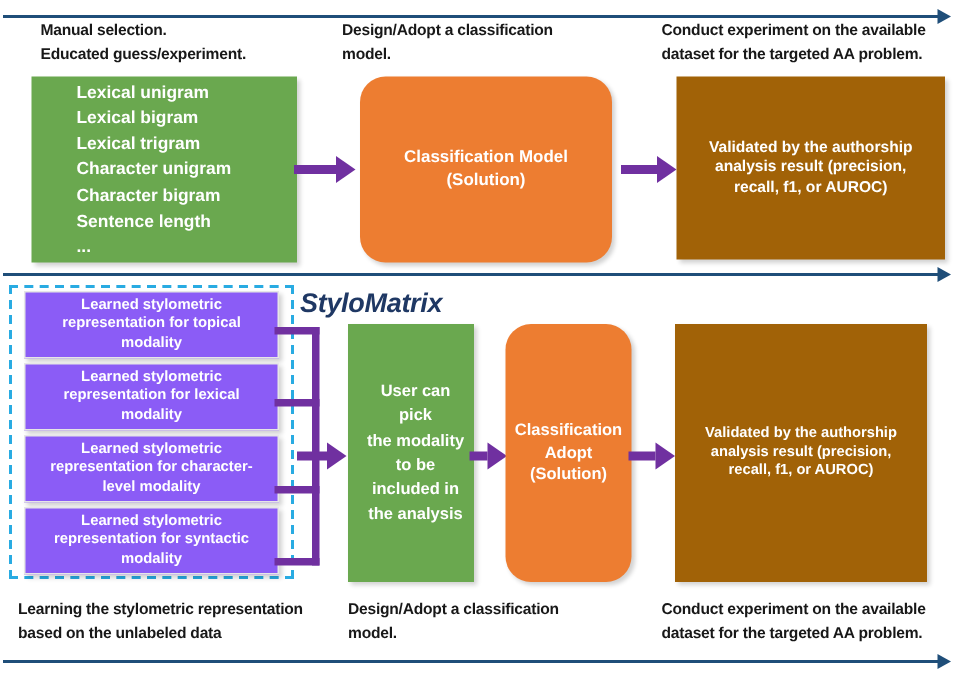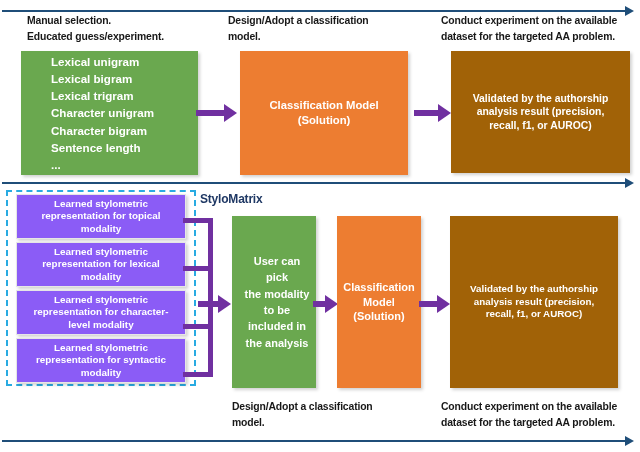--- a/index.html
+++ b/index.html
@@ -18,21 +18,21 @@
   
   .cap{position:absolute;color:#181818;font-size:10.4px;font-weight:bold;
        line-height:15.5px;letter-spacing:-0.15px;}
 
   
   .box{position:absolute;box-sizing:border-box;
        display:flex;align-items:center;justify-content:center;
        text-align:center;color:#ffffff;font-weight:bold;
        box-shadow:2px 2px 3px rgba(0,0,0,.18);}
   .box-green{background:#6aa84f;}
-  .box-orange{background:#ed7d31;}
+  .box-orange{background:#ed7d31;border-radius:17px;}
   .box-gray{background:#a16207;}
   .box-blue{background:#8b5cf6;border:1px solid #e6e6e6;}
 
   .feat-list{font-size:11.6px;line-height:17.2px;text-align:left;
              padding-left:30px;width:100%;box-sizing:border-box;}
 
   .box .lbl{font-size:11.3px;line-height:14.6px;padding:0 6px;}
   .box-blue .lbl{font-size:9.9px;line-height:12.4px;padding:0 3px;}
   .box-green.narrow .lbl{font-size:11px;line-height:16.4px;padding-left:12px;}
   .box-orange.narrow .lbl{font-size:11px;line-height:14.6px;}
@@ -45,22 +45,22 @@
   .arrow .head{width:0;height:0;
     border-top:9px solid transparent;border-bottom:9px solid transparent;
     border-left:13px solid #7030a0;}
 
   
   .brk{position:absolute;background:#7030a0;}
 
   
   .stylo-box{position:absolute;box-sizing:border-box;
     border:2px dashed #29abe2;}
-  .stylo-title{position:absolute;color:#1f3864;font-size:12px;
-    font-weight:bold;letter-spacing:-0.2px;}
+  .stylo-title{position:absolute;color:#1f3864;font-size:18px;
+    font-weight:bold;letter-spacing:-0.2px;font-style:italic;}
 </style>
 </head>
 <body>
 
 <div class="stage">
 
   <div class="rule" style="left:2px;top:10px;width:624px;"></div>
   <div class="rule-head" style="left:625px;top:6px;"></div>
 
   <div class="cap" style="left:27px;top:13px;width:200px;white-space:pre-line;">Manual selection.
@@ -148,35 +148,37 @@
 the analysis</div>
   </div>
 
   <div class="arrow" style="left:313px;top:295px;">
     <div class="shaft" style="width:12px;"></div>
       <div class="head"></div>
   </div>
 
   <div class="box box-orange narrow" style="left:337px;top:216px;width:84px;height:172px;">
     <div class="lbl" style="white-space:pre-line;">Classification
-Model
+Adopt
 (Solution)</div>
   </div>
 
   <div class="arrow" style="left:419px;top:295px;">
     <div class="shaft" style="width:18px;"></div>
       <div class="head"></div>
   </div>
 
   <div class="box box-gray narrow" style="left:450px;top:216px;width:168px;height:172px;">
     <div class="lbl" style="white-space:pre-line;">Validated by the authorship
 analysis result (precision,
 recall, f1, or AUROC)</div>
   </div>
 
+  <div class="cap" style="left:12px;top:399px;width:215px;white-space:pre-line;">Learning the stylometric representation
+based on the unlabeled data</div>
   <div class="cap" style="left:232px;top:399px;width:200px;white-space:pre-line;">Design/Adopt a classification
 model.</div>
   <div class="cap" style="left:441px;top:399px;width:200px;white-space:pre-line;">Conduct experiment on the available
 dataset for the targeted AA problem.</div>
 
   <div class="rule" style="left:2px;top:440px;width:624px;"></div>
   <div class="rule-head" style="left:625px;top:436px;"></div>
 
 </div>
 

